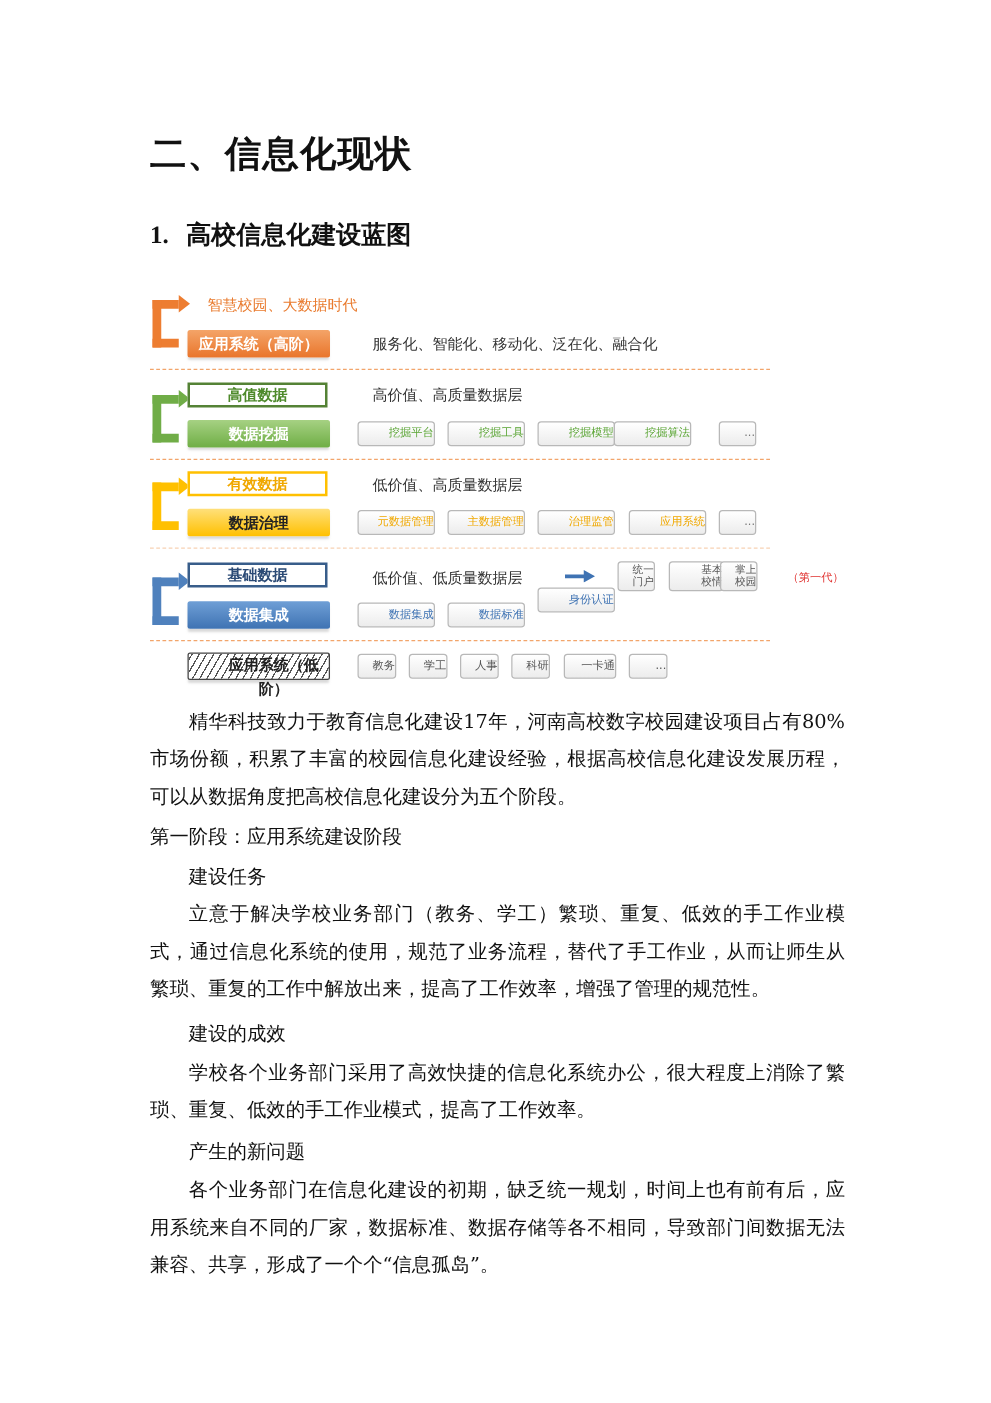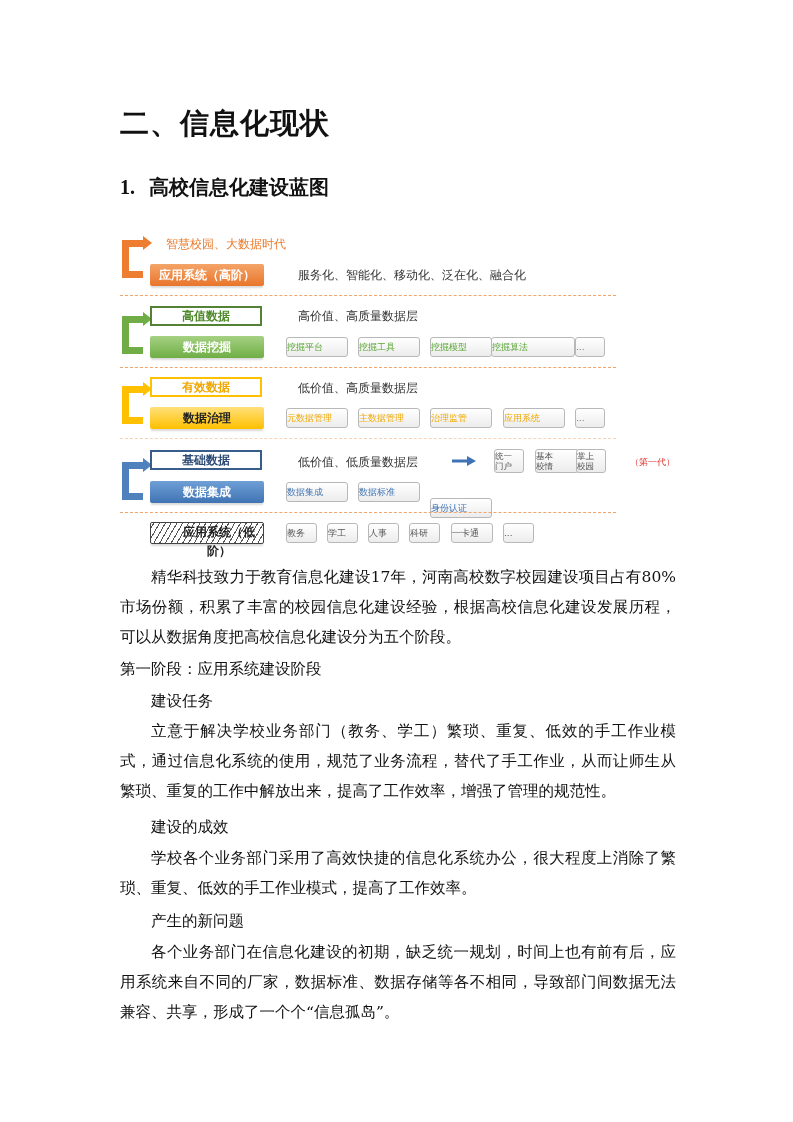--- a/index.html
+++ b/index.html
@@ -21,21 +21,21 @@
   .stage-top { position: absolute; left: 32px; width: 112px; height: 20px; box-sizing: border-box;
         border: 2px solid; background: #fff; font-size: 12px; font-weight: bold; text-align: center;
         line-height: 17px; font-family: "DejaVu Sans", sans-serif; }
   .stage-bot { position: absolute; left: 32px; width: 114px; height: 22px; box-sizing: border-box;
         border-radius: 2px; font-size: 12px; font-weight: bold; text-align: center; line-height: 22px;
         font-family: "DejaVu Sans", sans-serif; box-shadow: 0 3px 2px -1px rgba(150,150,150,0.35); }
   .layer-desc { position: absolute; left: 180px; font-size: 12px; color: #333; }
   .era-label { position: absolute; left: 48px; top: 6px; font-size: 12px; color: #e97a2d; }
   .chip { position: absolute; height: 20px; box-sizing: border-box; border: 1px solid #b8b8b8;
         border-radius: 3px; background: linear-gradient(#ffffff, #ececec); font-size: 9px;
-        text-align: left; line-height: 18px; font-family: "DejaVu Sans", sans-serif; }
+        text-align: right; line-height: 18px; font-family: "DejaVu Sans", sans-serif; }
   .chip.tall { height: 24px; line-height: 10px; padding-top: 1px; font-size: 8.5px; color: #555; }
   .gen-label { position: absolute; left: 512px; top: 226px; font-size: 9px; color: #e0312f;
         font-family: "DejaVu Sans", sans-serif; }
   .arrow-right { position: absolute; left: 334px; top: 226px; width: 24px; height: 10px; }
   .hatched { background: repeating-linear-gradient(-60deg, #fff 0 4px, #555 4px 5px); color: #222;
         border: 1.5px solid #444; padding-left: 24px; }
 
   
   .para { position: absolute; left: 120px; width: 556px; font-size: 15.5px; line-height: 30px;
         text-align: justify; font-family: "DejaVu Serif", "Liberation Serif", serif; color: #111; }
@@ -57,21 +57,21 @@
   <div class="dash" style="top:65px;"></div>
 
   <div class="bracket" style="top:86px;height:24px;border-color:#70ad47;"></div>
   <div class="bracket-arrow" style="left:25px;top:82px;border-left-color:#70ad47;"></div>
   <div class="stage-top" style="top:76px;border-color:#548235;color:#4e8a2b;">高值数据</div>
   <div class="stage-bot" style="top:106px;background:linear-gradient(#a6d183,#6fae45);color:#fff;">数据挖掘</div>
   <div class="layer-desc" style="top:78px;">高价值、高质量数据层</div>
   <div class="chip" style="left:168px;top:107px;width:62px;color:#5aa534;">挖掘平台</div>
   <div class="chip" style="left:240px;top:107px;width:62px;color:#5aa534;">挖掘工具</div>
   <div class="chip" style="left:312px;top:107px;width:62px;color:#5aa534;">挖掘模型</div>
-  <div class="chip" style="left:373px;top:107px;width:84px;color:#5aa534;">挖掘算法</div>
+  <div class="chip" style="left:373px;top:107px;width:62px;color:#5aa534;">挖掘算法</div>
   <div class="chip" style="left:457px;top:107px;width:30px;color:#777;">...</div>
   <div class="dash" style="top:137px;"></div>
 
   <div class="bracket" style="top:156px;height:24px;border-color:#ffc000;"></div>
   <div class="bracket-arrow" style="left:25px;top:152px;border-left-color:#ffc000;"></div>
   <div class="stage-top" style="top:147px;border-color:#ffc000;color:#f0a800;">有效数据</div>
   <div class="stage-bot" style="top:177px;background:linear-gradient(#ffe07a,#ffc000);color:#222;">数据治理</div>
   <div class="layer-desc" style="top:150px;">低价值、高质量数据层</div>
   <div class="chip" style="left:168px;top:178px;width:62px;color:#f0a800;">元数据管理</div>
   <div class="chip" style="left:240px;top:178px;width:62px;color:#f0a800;">主数据管理</div>
@@ -87,21 +87,21 @@
   <div class="layer-desc" style="top:224px;">低价值、低质量数据层</div>
   <svg class="arrow-right" viewBox="0 0 24 10">
       <path d="M0 3.5 H15 V0 L24 5 L15 10 V6.5 H0 Z" fill="#3f73b3"></path>
     </svg>
   <div class="chip tall" style="left:376px;top:219px;width:30px;"><span>统一</span><br><span>门户</span></div>
   <div class="chip tall" style="left:417px;top:219px;width:44px;"><span>基本</span><br><span>校情</span></div>
   <div class="chip tall" style="left:458px;top:219px;width:30px;"><span>掌上</span><br><span>校园</span></div>
   <div class="gen-label">（第一代）</div>
   <div class="chip" style="left:168px;top:252px;width:62px;color:#3f73b3;">数据集成</div>
   <div class="chip" style="left:240px;top:252px;width:62px;color:#3f73b3;">数据标准</div>
-  <div class="chip" style="left:312px;top:268px;width:62px;color:#3f73b3;">身份认证</div>
+  <div class="chip" style="left:312px;top:240px;width:62px;color:#3f73b3;">身份认证</div>
   <div class="dash" style="top:282px;"></div>
 
   <div class="stage-bot hatched" style="top:292px;line-height:19px;">应用系统（低阶）</div>
   <div class="chip" style="left:168px;top:293px;width:31px;color:#555;">教务</div>
   <div class="chip" style="left:209px;top:293px;width:31px;color:#555;">学工</div>
   <div class="chip" style="left:250px;top:293px;width:31px;color:#555;">人事</div>
   <div class="chip" style="left:291px;top:293px;width:31px;color:#555;">科研</div>
   <div class="chip" style="left:333px;top:293px;width:42px;color:#555;">一卡通</div>
   <div class="chip" style="left:385px;top:293px;width:31px;color:#555;">...</div>
 </div>

